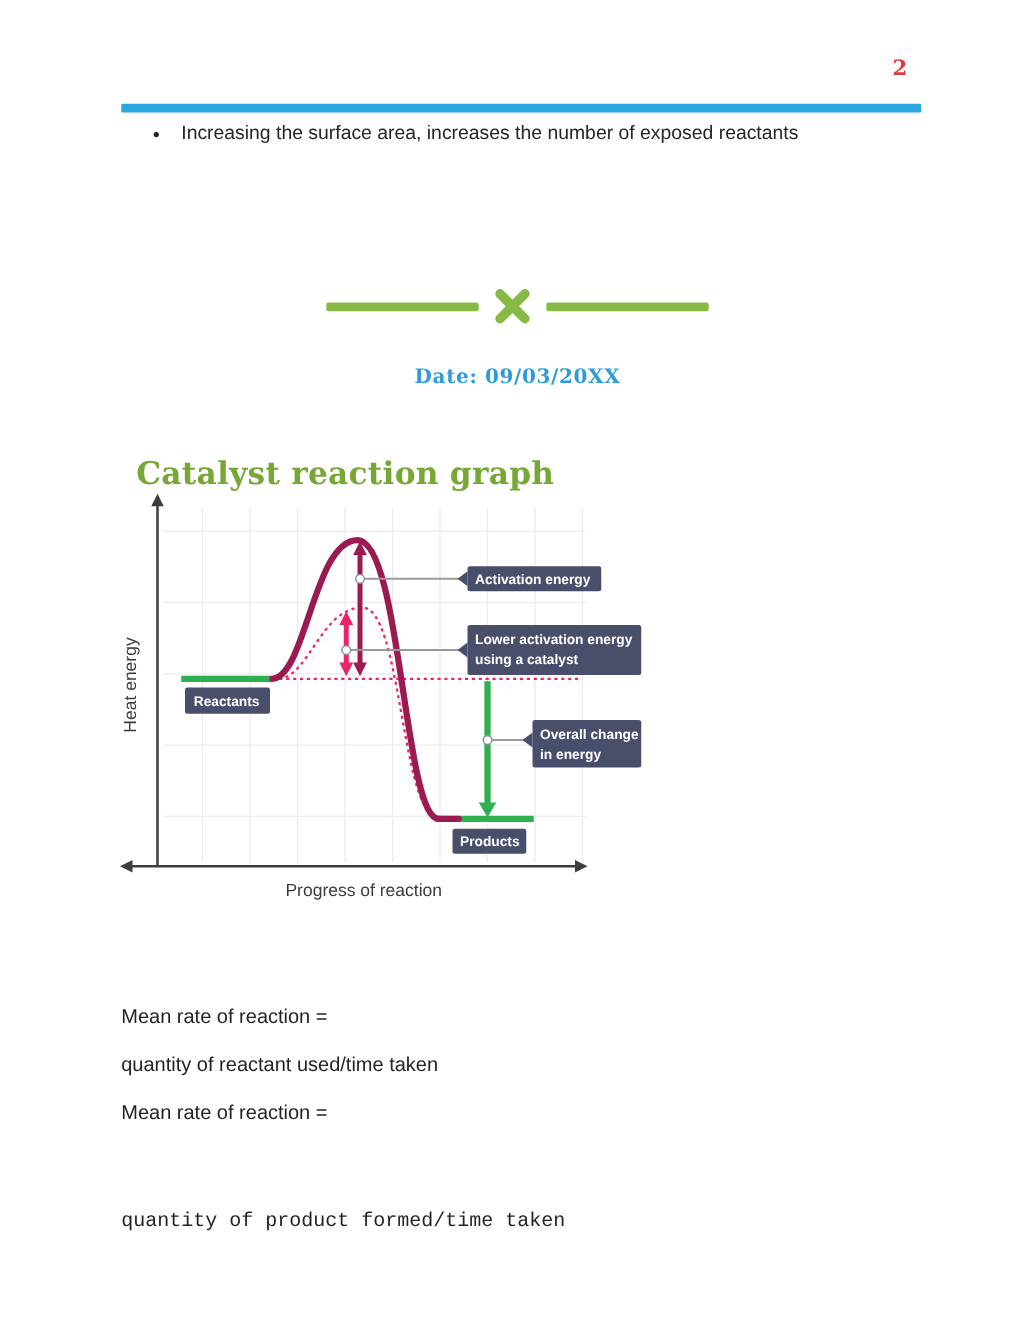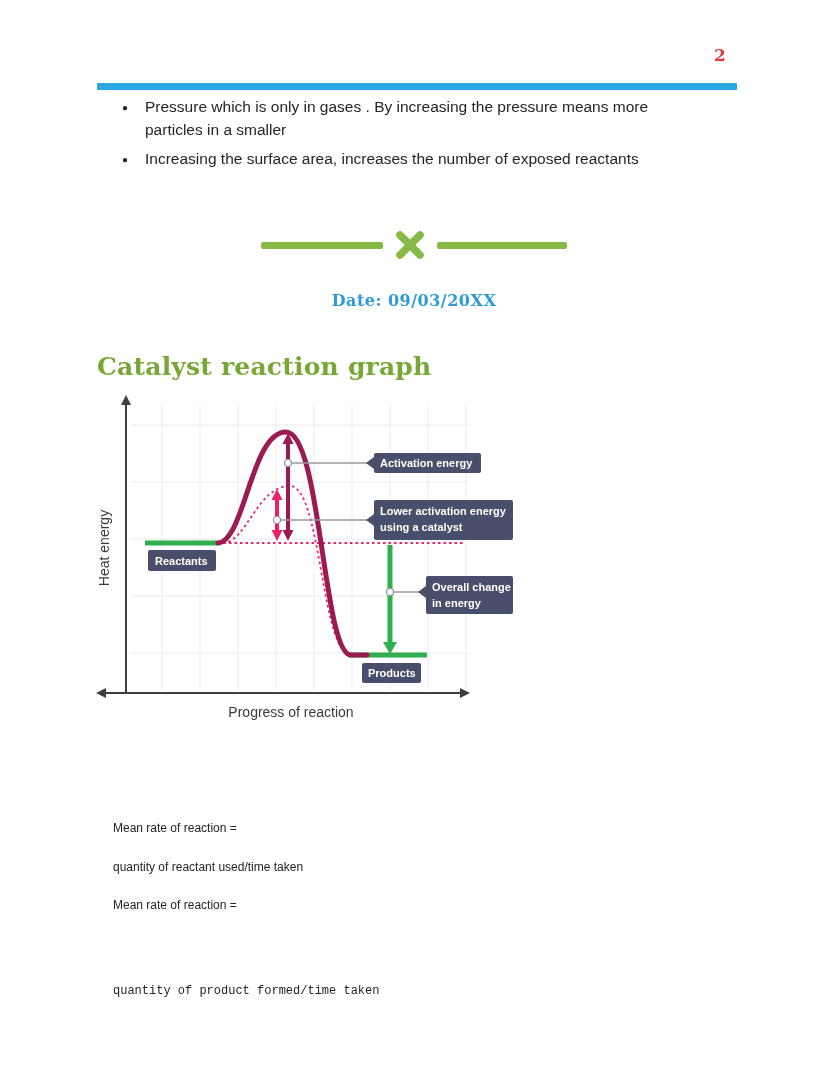--- a/index.html
+++ b/index.html
@@ -81,21 +81,21 @@
     text-align:center;
     font-family:"DejaVu Serif",serif;
     font-weight:700;
     font-size:16px;
     letter-spacing:0.5px;
     color:#2d9cd9;
   }
   .section-heading{
     position:absolute;
     left:97px;
-    margin:0;
+    margin:12px;
     font-family:"DejaVu Serif",serif;
     font-weight:700;
     font-size:25px;
     letter-spacing:0.2px;
     color:#77a734;
   }
   .heading-catalyst{top:352px;}
   .heading-rate{top:760px;}
   .graph-wrap{
     position:absolute;
@@ -119,38 +119,37 @@
   .arrow-green{stroke:#2faf4f;stroke-width:5;}
   .arrow-green-head{fill:#2faf4f;}
   .connector{stroke:#9a9a9a;stroke-width:1.5;}
   .connector-dot{fill:#ffffff;stroke:#8f939c;stroke-width:1.2;}
   .label-box{fill:#494e6a;}
   .box-label{font-family:"Liberation Sans",sans-serif;font-weight:700;font-size:11px;fill:#ffffff;}
   .axis-label{font-family:"Liberation Sans",sans-serif;font-size:14px;fill:#3b3b3b;}
   .formula-line{
     position:absolute;
     left:97px;
-    margin:16px;
-    font-size:12px;
+    margin:0;
+    font-size:16px;
     font-weight:500;
     color:#242424;
   }
   .f1{top:805px;} .f2{top:844px;} .f3{top:882px;} .f4{top:968px;font-family:Liberation Mono, monospace;}
 </style>
 </head>
 <body>
 
 <div class="page">
 
   <div class="page-number">2</div>
 
   <div class="top-rule"></div>
 
   <ul class="bullets">
-    <li>Pressure which is only in gases . By increasing the pressure means more particles in a smaller</li>
     <li>Increasing the surface area, increases the number of exposed reactants</li>
   </ul>
 
   <div class="divider">
     <div class="bar bar-left"></div>
     <svg width="32" height="32" viewBox="0 0 32 32">
       <line x1="6" y1="6" x2="26" y2="26" stroke="#86ba45" stroke-width="7.5" stroke-linecap="round"></line>
       <line x1="26" y1="6" x2="6" y2="26" stroke="#86ba45" stroke-width="7.5" stroke-linecap="round"></line>
     </svg>
     <div class="bar bar-right"></div>

